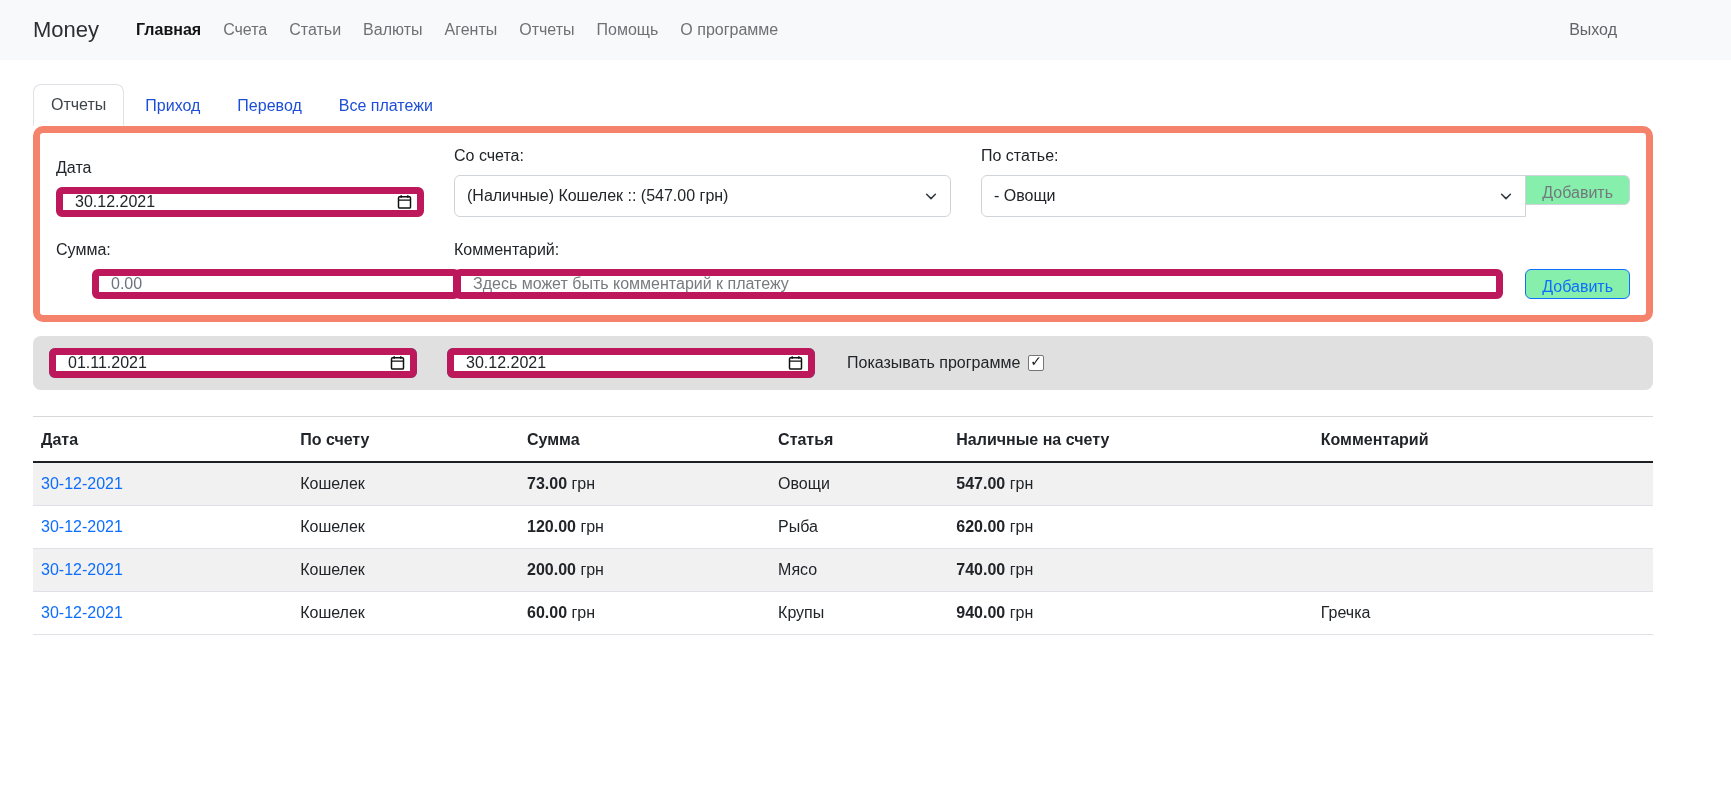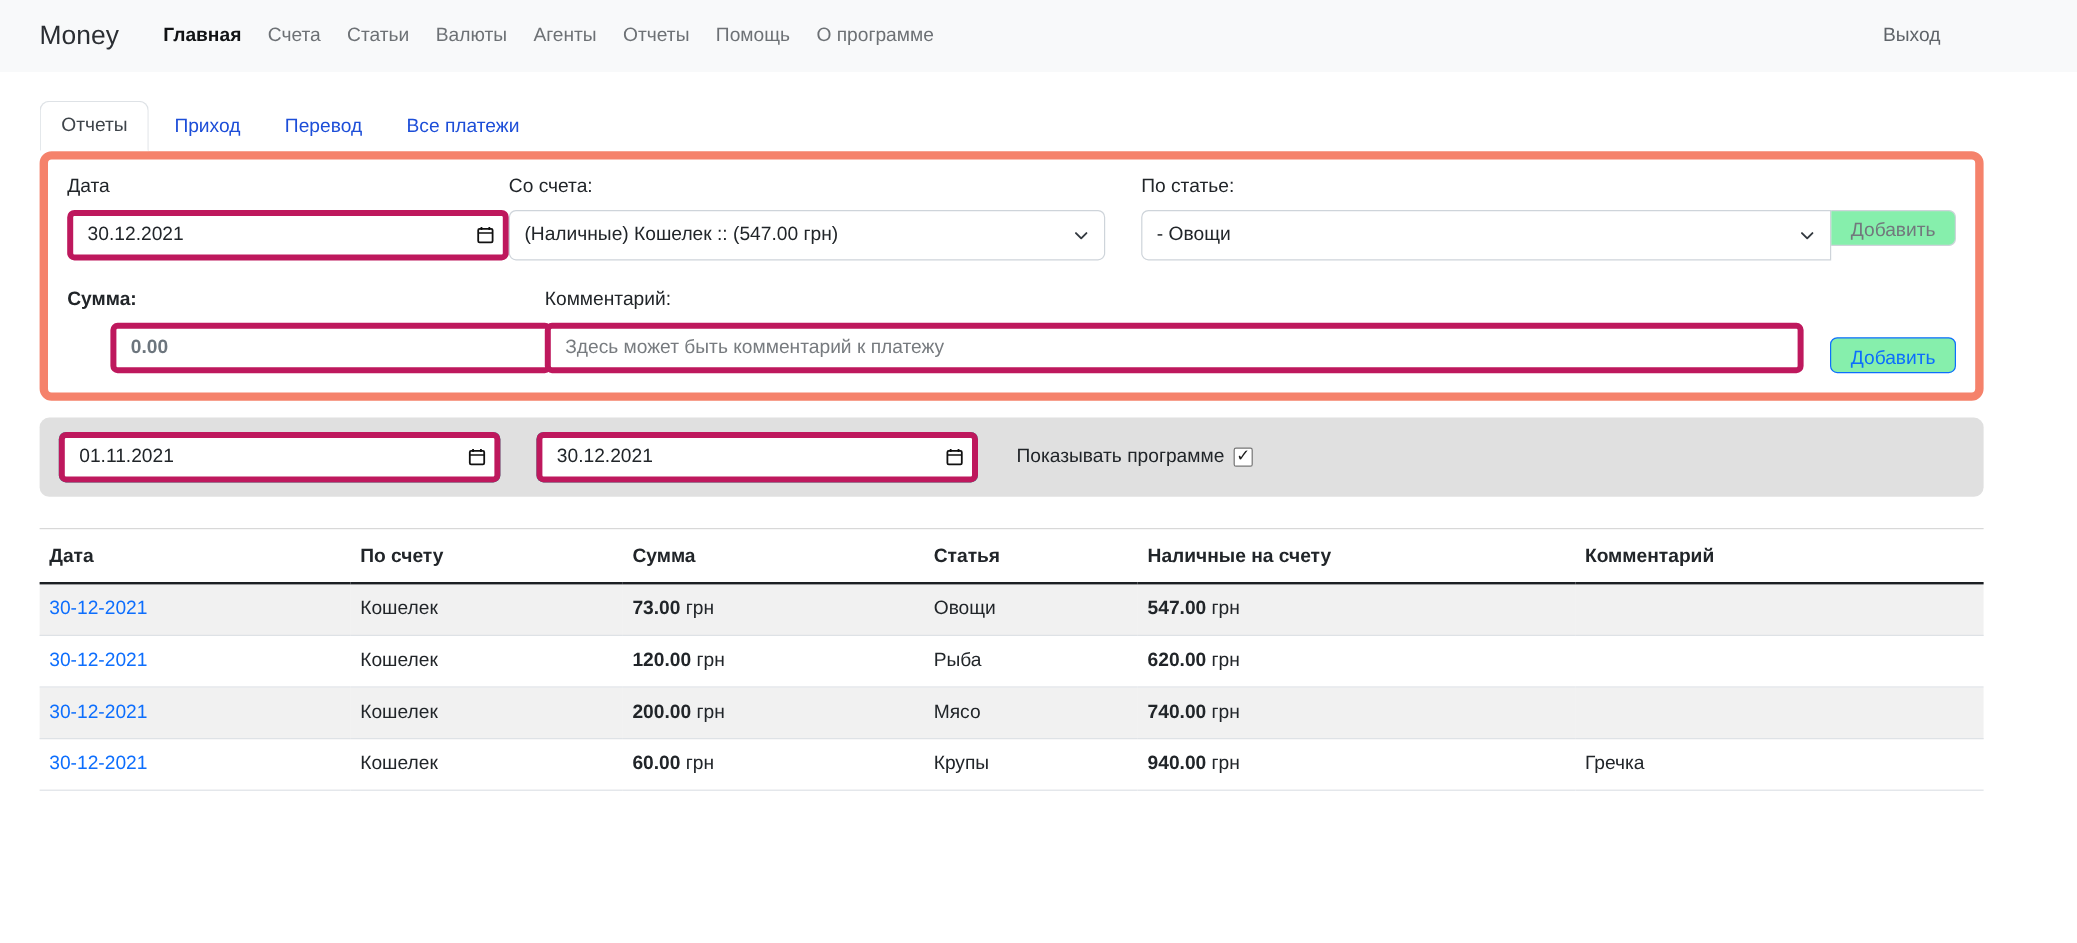--- a/index.html
+++ b/index.html
@@ -62,29 +62,29 @@
   .payment-form {
     border: 7px solid #f5826b;
     border-radius: 10px;
     padding: 14px 16px 16px;
   }
   .form-row { display: flex; align-items: flex-end; }
   .form-row + .form-row { margin-top: 24px; }
   .field { display: flex; flex-direction: column; }
   .field-label { color: #212529; margin-bottom: 10px; }
   .w-date { width: 368px; }
-  .w-account { width: 497px; }
+  .w-account { width: 497px; margin-left: 30px; }
   .w-article { flex: 1; margin-left: 30px; }
-  .w-amount { width: 368px; font-weight: bold; }
+  .w-amount { width: 368px; }
   .w-comment { flex: 1; margin-left: 30px; }
 
   .text-input {
-    height: 42px;
+    height: 28px;
     width: 100%;
-    border: 5px solid #be185d;
+    border: 7px solid #be185d;
     border-radius: 6px;
     padding: 8px 12px;
     font: inherit;
     color: #212529;
     background: #fff;
     outline: none;
   }
   .text-input::placeholder { color: #777b7f; opacity: 1; }
   .muted-value { color: #6c757d; margin-left: 36px; }
 

